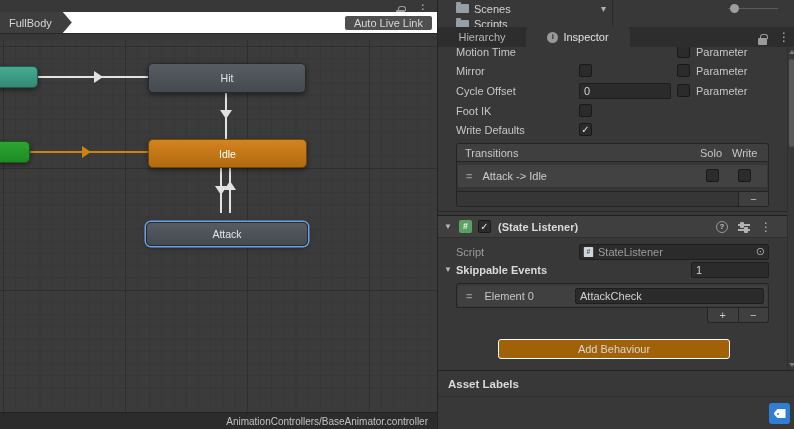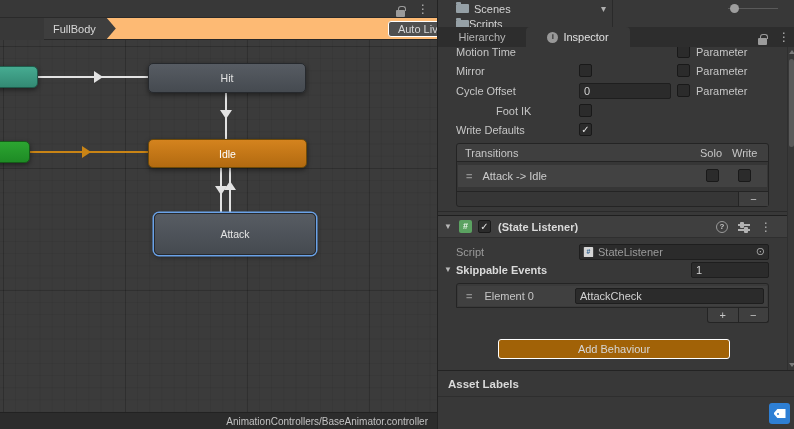--- a/index.html
+++ b/index.html
@@ -65,21 +65,21 @@
 
 <div id="root">
 
   <div class="abs" style="left:0;top:0;width:437px;height:429px;background:#383838;">
 
     <div class="abs" style="left:0;top:0;width:437px;height:18px;background:#383838;border-bottom:1px solid #2a2a2a;">
       <span class="abs lock" style="left:396px;top:7px;"></span>
       <span class="abs kebab" style="left:417px;top:3px;">⋮</span>
     </div>
 
-    <div class="abs" style="left:0;top:18px;width:437px;height:22px;background:#fdba74;border-bottom:1px solid #282828;margin-left:44px;">
+    <div class="abs" style="left:0;top:12px;width:437px;height:22px;background:#ffffff;border-bottom:1px solid #282828;">
       <div class="abs" style="left:0;top:0;height:21px;padding:0 20px 0 9px;background:#3e3e3e;clip-path:polygon(0 0,calc(100% - 9px) 0,100% 50%,calc(100% - 9px) 100%,0 100%);display:flex;align-items:center;">
         <span style="color:#d8d8d8;">FullBody</span>
       </div>
       <div class="abs btn" style="right:4px;top:3px;height:16px;padding:0 9px;">
         <span>Auto Live Link</span>
       </div>
     </div>
 
     <div class="abs graph-bg" style="left:0;top:40px;width:437px;height:372px;overflow:hidden;">
 
@@ -99,42 +99,42 @@
       <div class="arrow-up" style="left:224px;top:141px;"></div>
 
       <div class="node teal" style="left:-8px;top:26px;width:46px;height:22px;"></div>
       <div class="node green" style="left:-8px;top:101px;width:38px;height:22px;"></div>
       <div class="node gray" style="left:148px;top:23px;width:158px;height:30px;">
         <span>Hit</span>
       </div>
       <div class="node orange" style="left:148px;top:99px;width:159px;height:29px;">
         <span>Idle</span>
       </div>
-      <div class="node gray selected" style="left:146px;top:173px;width:162px;height:42px;margin-left:8px;">
+      <div class="node gray selected" style="left:146px;top:182px;width:162px;height:24px;">
         <span>Attack</span>
       </div>
     </div>
 
     <div class="abs" style="left:0;top:412px;width:437px;height:17px;background:#2c2c2c;border-top:1px solid #222222;display:flex;align-items:center;justify-content:flex-end;padding-right:9px;">
       <span style="font-size:10px;color:#c2c2c2;">AnimationControllers/BaseAnimator.controller</span>
     </div>
   </div>
 
   <div class="abs" style="left:437px;top:0;width:357px;height:429px;background:#383838;border-left:1px solid #232323;">
 
     <div class="abs" style="left:0;top:0;width:357px;height:27px;background:#383838;overflow:hidden;">
       <div class="abs" style="left:0;top:0;width:160px;height:17px;display:flex;align-items:center;gap:5px;padding-left:18px;">
         <span class="folder"></span>
         <span style="color:#d4d4d4;">Scenes</span>
       </div>
       <span class="abs" style="left:163px;top:3px;color:#b0b0b0;font-size:10px;">▾</span>
       <div class="abs" style="left:174px;top:0;width:1px;height:27px;background:#2a2a2a;"></div>
       <div class="abs" style="left:290px;top:8px;width:50px;height:1px;background:#5a5a5a;"></div>
       <div class="abs" style="left:292px;top:4px;width:9px;height:9px;border-radius:50%;background:#9e9e9e;"></div>
-      <div class="abs" style="left:0;top:17px;width:160px;height:14px;display:flex;align-items:center;padding-left:18px;">
+      <div class="abs" style="left:0;top:17px;width:160px;height:14px;display:flex;align-items:center;gap:5px;padding-left:18px;">
         <span class="folder"></span>
         <span style="color:#d4d4d4;">Scripts</span>
       </div>
     </div>
 
     <div class="abs" style="left:0;top:27px;width:357px;height:20px;background:#2d2d2d;">
       <div class="abs" style="left:0;top:0;width:88px;height:20px;display:flex;align-items:center;justify-content:center;color:#b6b6b6;">
         <span>Hierarchy</span>
       </div>
       <div class="abs" style="left:88px;top:0;width:104px;height:20px;background:#383838;border-radius:4px 4px 0 0;display:flex;align-items:center;justify-content:center;gap:5px;color:#e0e0e0;">
@@ -165,21 +165,21 @@
       <div class="abs" style="left:0;top:35px;width:349px;height:18px;">
         <span class="abs lbl" style="left:18px;top:0;">Cycle Offset</span>
         <div class="abs field" style="left:141px;top:1px;width:92px;height:16px;">
           <span>0</span>
         </div>
         <span class="abs cb" style="left:239px;top:2px;"></span>
         <span class="abs lbl" style="left:258px;top:0;">Parameter</span>
       </div>
 
       <div class="abs" style="left:0;top:55px;width:349px;height:18px;">
-        <span class="abs lbl" style="left:18px;top:0;margin-left:40px;">Foot IK</span>
+        <span class="abs lbl" style="left:18px;top:0;">Foot IK</span>
         <span class="abs cb" style="left:141px;top:2px;"></span>
       </div>
 
       <div class="abs" style="left:0;top:74px;width:349px;height:18px;">
         <span class="abs lbl" style="left:18px;top:0;">Write Defaults</span>
         <span class="abs cb" style="left:141px;top:2px;">
             <span>✓</span>
           </span>
       </div>
 

